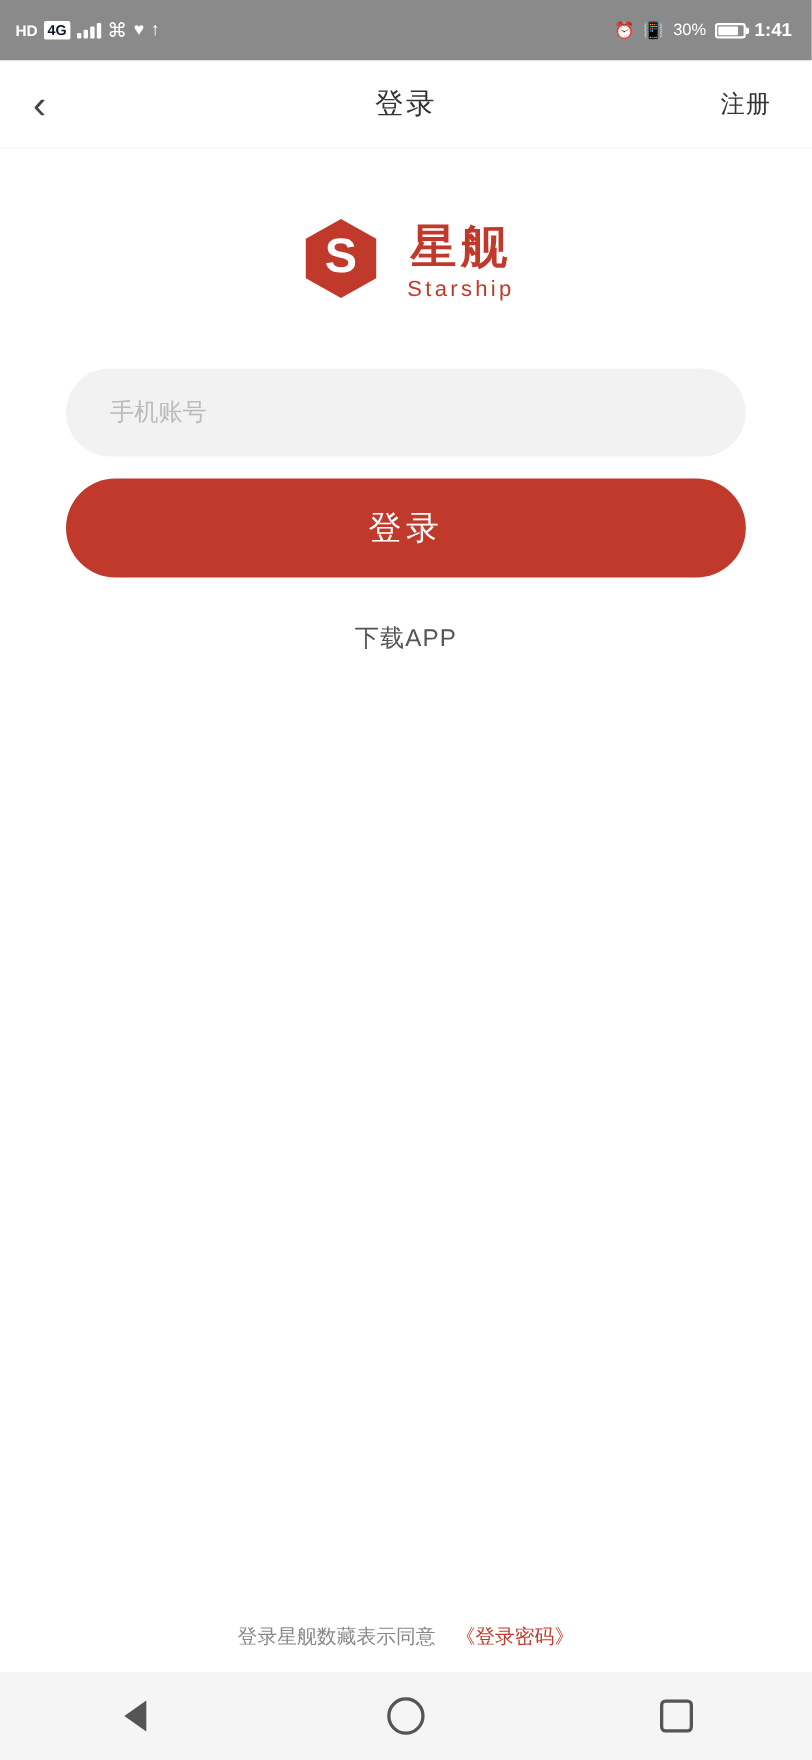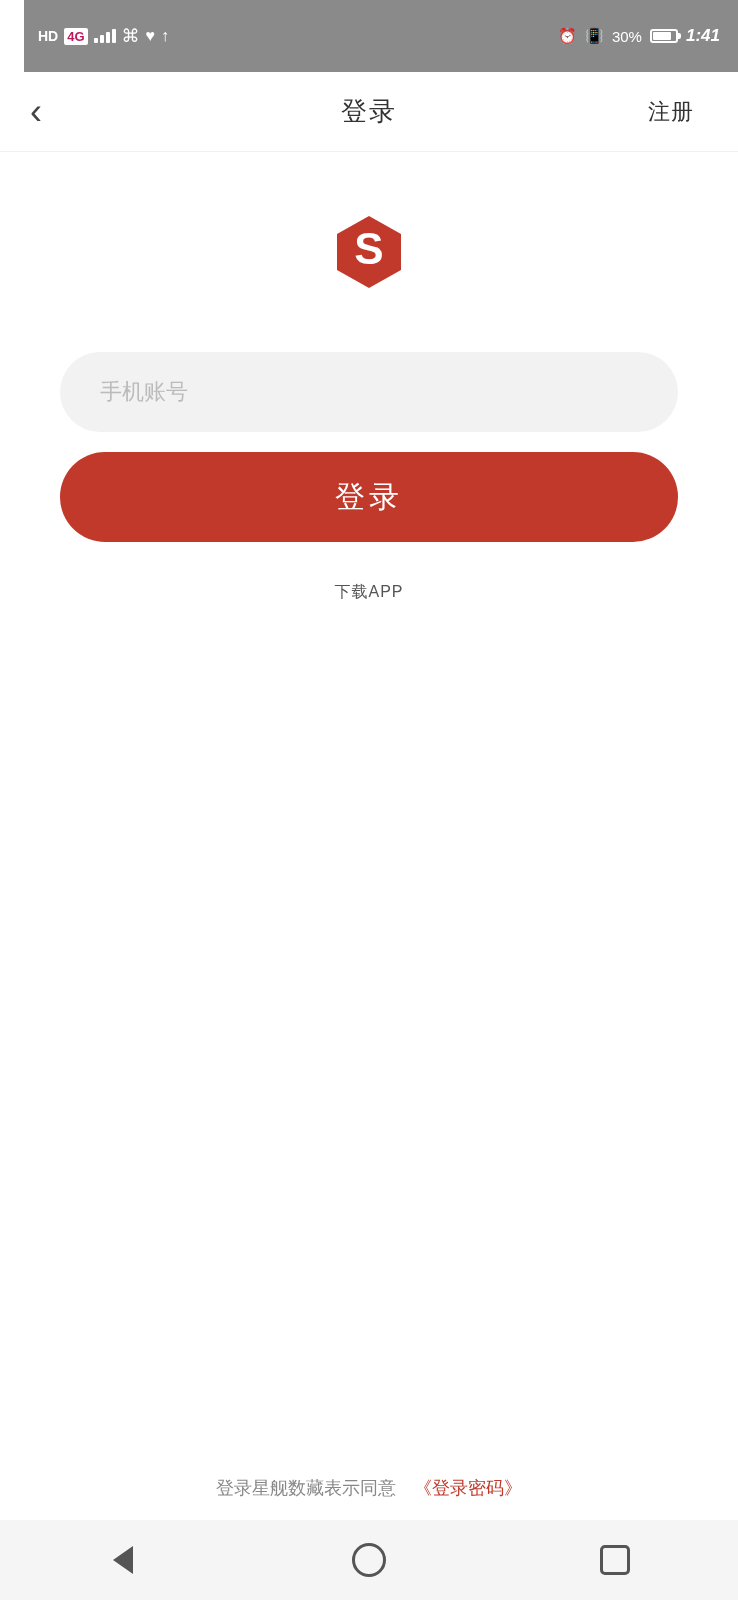--- a/index.html
+++ b/index.html
@@ -9,28 +9,27 @@
       height: 1600px;
       font-family: -apple-system, 'PingFang SC', 'Helvetica Neue', sans-serif;
       background: #fff;
       display: flex;
       flex-direction: column;
       overflow: hidden;
     }
 
     
     .status-bar {
-      height: 72px;
+      height: 55px;
       background: #8a8a8a;
       display: flex;
       align-items: center;
       justify-content: space-between;
       padding: 0 18px 0 14px;
       flex-shrink: 0;
-      margin-left: 24px;
     }
     .status-left {
       display: flex;
       align-items: center;
       gap: 6px;
     }
     .status-right {
       display: flex;
       align-items: center;
       gap: 8px;
@@ -81,21 +80,20 @@
     .battery-fill {
       height: 100%;
       background: #fff;
       border-radius: 1px;
       width: 84%;
     }
     .time-text {
       color: #fff;
       font-size: 17px;
       font-weight: 600;
-      font-style: italic;
     }
 
     
     .nav-bar {
       height: 80px;
       background: #fff;
       display: flex;
       align-items: center;
       justify-content: space-between;
       padding: 0 30px;
@@ -114,21 +112,21 @@
       font-size: 26px;
       color: #333;
       font-weight: 500;
       letter-spacing: 2px;
     }
     .nav-register {
       font-size: 22px;
       color: #333;
       cursor: pointer;
       width: 60px;
-      text-align: left;
+      text-align: center;
       letter-spacing: 1px;
     }
 
     
     .main-content {
       flex: 1;
       display: flex;
       flex-direction: column;
       align-items: center;
       padding: 0 60px;
@@ -212,21 +210,21 @@
       color: #fff;
       font-size: 30px;
       letter-spacing: 4px;
       cursor: pointer;
       font-family: -apple-system, 'PingFang SC', sans-serif;
     }
 
     
     .download-app {
       margin-top: 40px;
-      font-size: 16px;
+      font-size: 22px;
       color: #555;
       cursor: pointer;
       letter-spacing: 1px;
     }
 
     
     .spacer { flex: 1; }
 
     
     .agreement-section {
@@ -281,21 +279,21 @@
       border: 3px solid #555;
       border-radius: 5px;
     }
   </style>
 </head>
 <body>
 
 <div class="status-bar">
   <div class="status-left">
     <span class="status-text">HD</span>
-    <span class="status-text" style="font-size:13px; background:#fff; color:#be185d; padding:1px 3px; border-radius:2px; font-weight:bold;">4G</span>
+    <span class="status-text" style="font-size:13px; background:#fff; color:#0f172a; padding:1px 3px; border-radius:2px; font-weight:bold;">4G</span>
     <div class="signal-bars">
       <div class="signal-bar" style="height:5px;"></div>
       <div class="signal-bar" style="height:8px;"></div>
       <div class="signal-bar" style="height:11px;"></div>
       <div class="signal-bar" style="height:14px;"></div>
     </div>
     <span style="color:#fff; font-size:18px;">⌘</span>
     <span style="color:#fff; font-size:16px;">♥</span>
     <span style="color:#fff; font-size:16px;">↑</span>
   </div>
@@ -319,20 +317,24 @@
 </div>
 
 <div class="main-content">
 
   <div class="logo-section">
     <svg class="logo-icon" viewBox="0 0 80 80" xmlns="http://www.w3.org/2000/svg">
 
       <polygon points="40,4 72,22 72,58 40,76 8,58 8,22" fill="#c0392b" stroke="none"></polygon>
       <text x="40" y="52" text-anchor="middle" font-size="44" font-weight="bold" fill="white" font-family="Arial, sans-serif">S</text>
     </svg>
+    <div class="logo-text-group">
+      <span class="logo-chinese">星舰</span>
+      <span class="logo-english">Starship</span>
+    </div>
   </div>
 
   <div class="form-section">
     <div class="input-wrapper">
       <input type="text" class="form-input" placeholder="手机账号" style="">
     </div>
   </div>
 
   <button class="login-button">登录</button>
 

